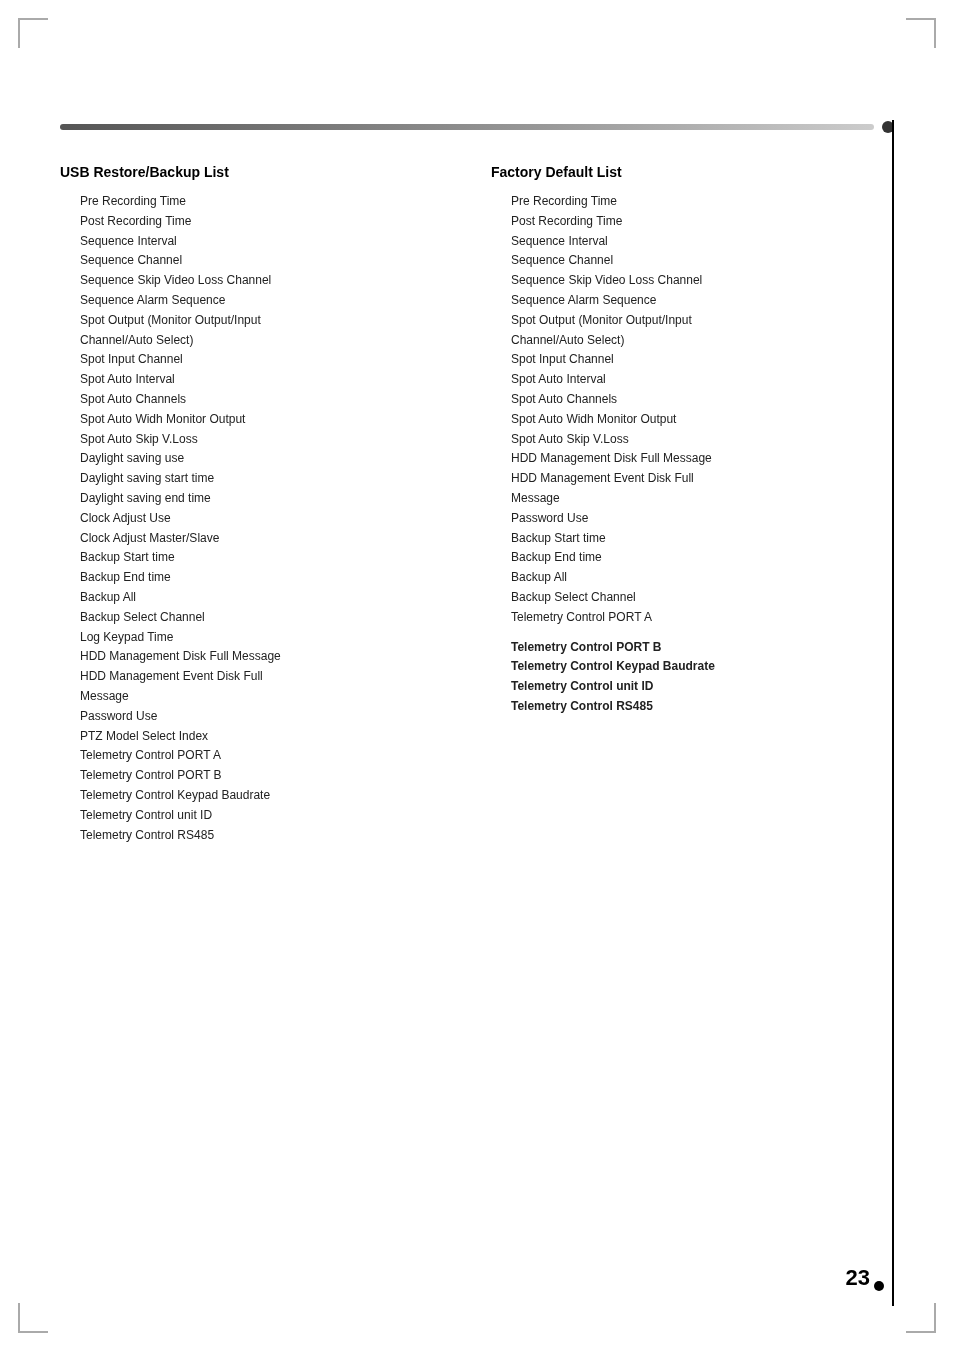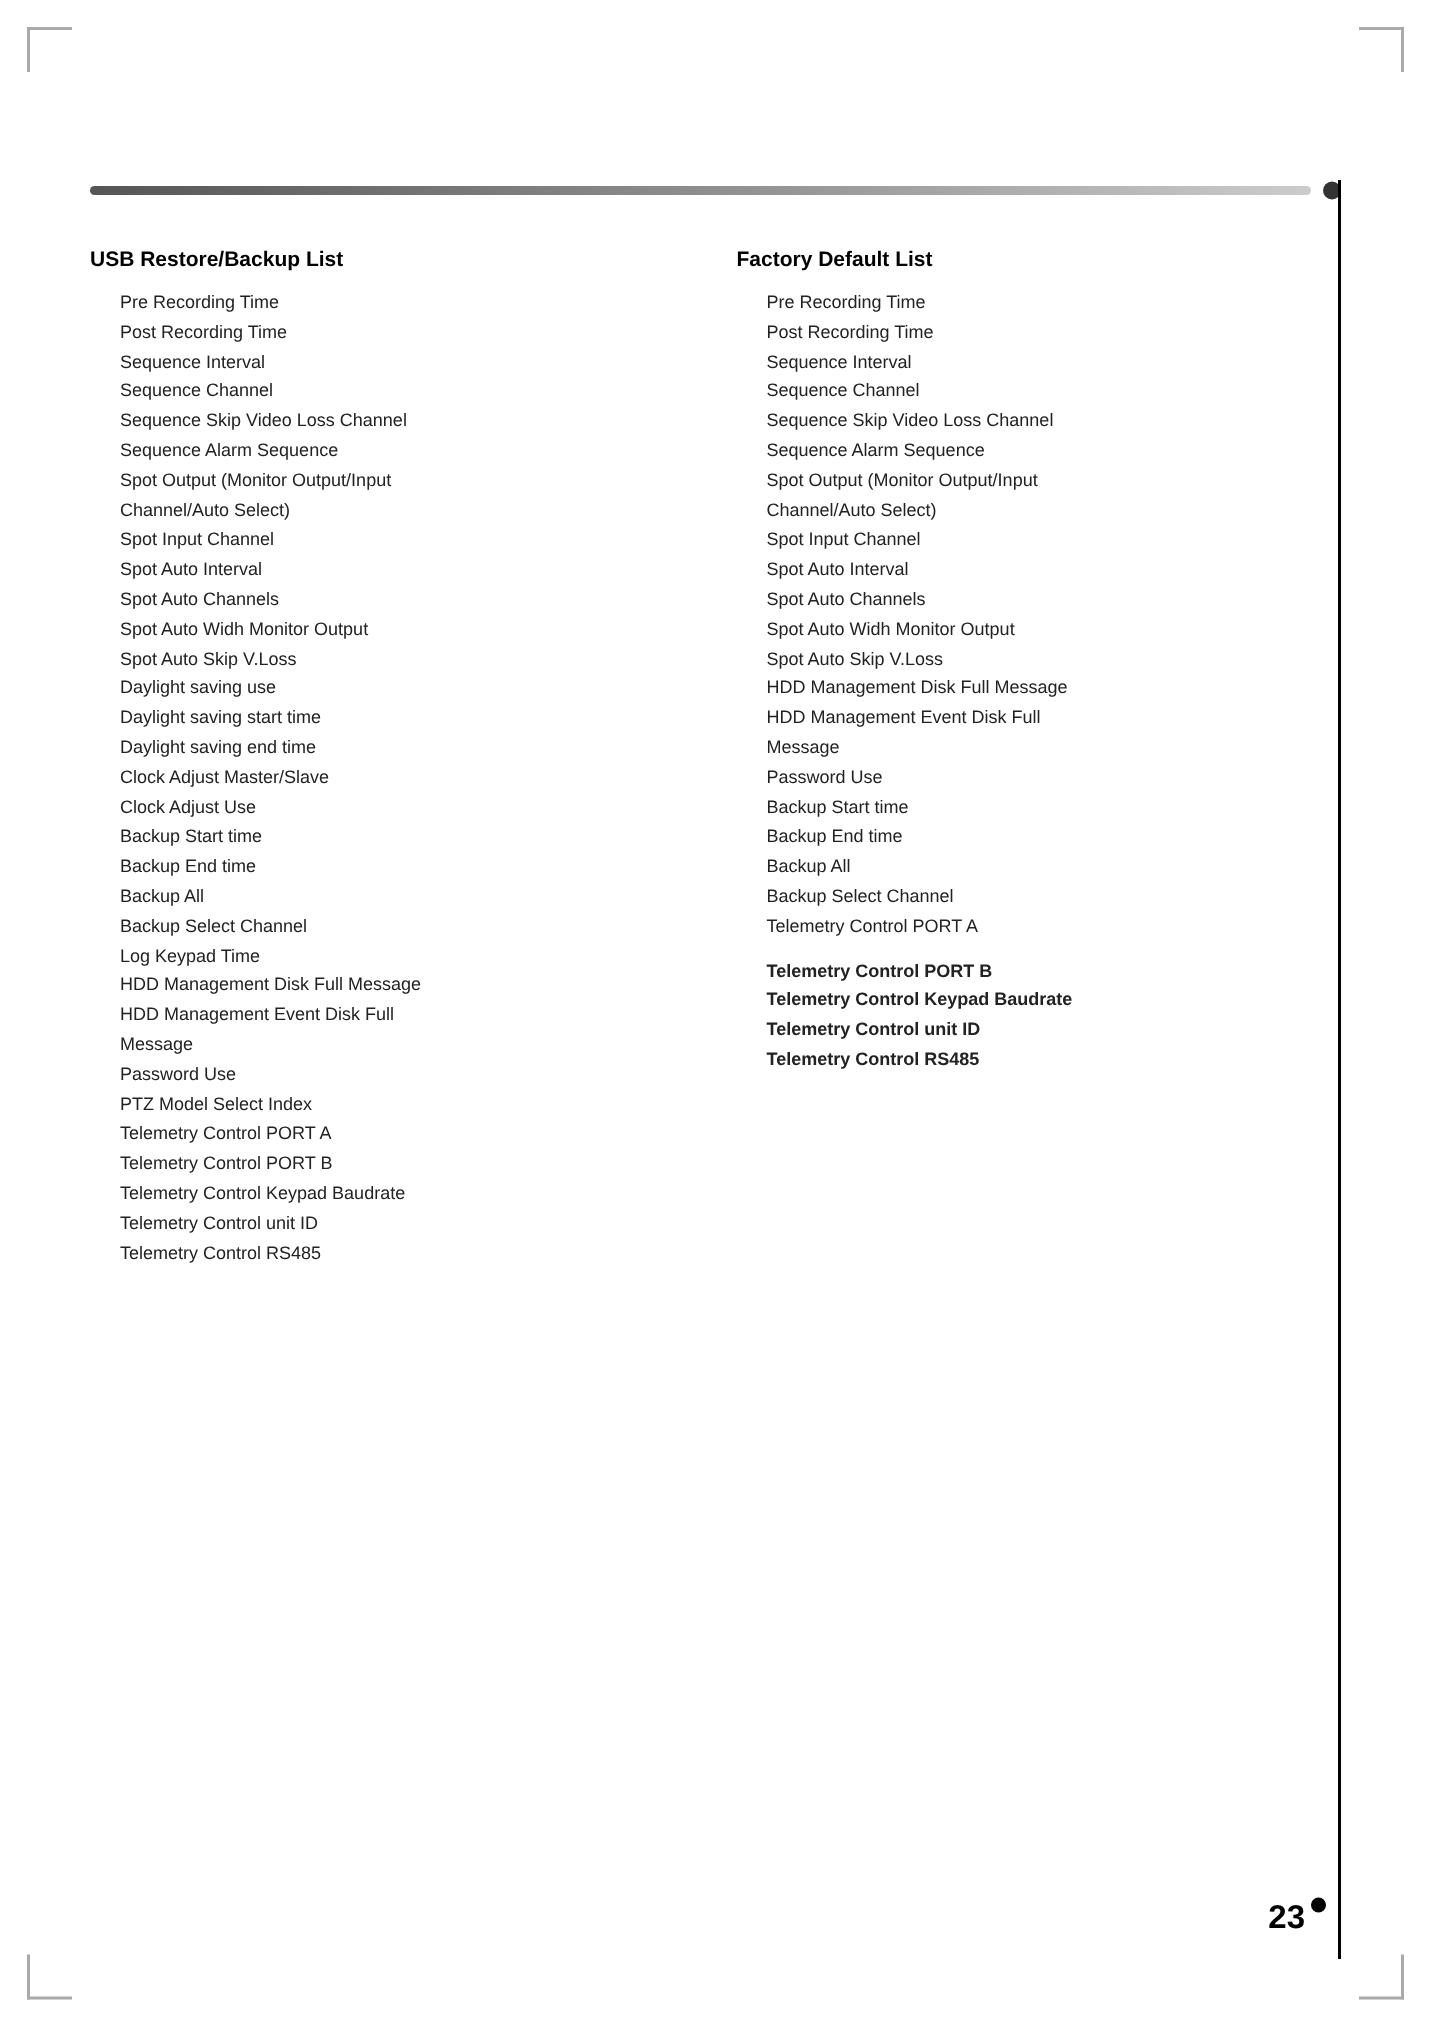--- a/index.html
+++ b/index.html
@@ -109,21 +109,21 @@
     .list-item.bold-item {
       font-weight: bold;
     }
 
     
     .page-number-area {
       position: absolute;
       bottom: 60px;
       right: 70px;
       display: flex;
-      align-items: flex-start;
+      align-items: flex-end;
     }
     .page-number {
       font-size: 22px;
       font-weight: bold;
       color: #000;
     }
     .page-number-dot {
       width: 10px;
       height: 10px;
       background: #000;
@@ -168,22 +168,22 @@
         <div class="list-item">Spot Output (Monitor Output/Input</div>
         <div class="list-item">Channel/Auto Select)</div>
         <div class="list-item">Spot Input Channel</div>
         <div class="list-item">Spot Auto Interval</div>
         <div class="list-item">Spot Auto Channels</div>
         <div class="list-item">Spot Auto Widh Monitor Output</div>
         <div class="list-item">Spot Auto Skip V.Loss</div>
         <div class="list-item">Daylight saving use</div>
         <div class="list-item">Daylight saving start time</div>
         <div class="list-item">Daylight saving end time</div>
+        <div class="list-item">Clock Adjust Use</div>
         <div class="list-item">Clock Adjust Master/Slave</div>
-        <div class="list-item">Clock Adjust Use</div>
         <div class="list-item">Backup Start time</div>
         <div class="list-item">Backup End time</div>
         <div class="list-item">Backup All</div>
         <div class="list-item">Backup Select Channel</div>
         <div class="list-item">Log Keypad Time</div>
         <div class="list-item">HDD Management Disk Full Message</div>
         <div class="list-item">HDD Management Event Disk Full</div>
         <div class="list-item">Message</div>
         <div class="list-item">Password Use</div>
         <div class="list-item">PTZ Model Select Index</div>

